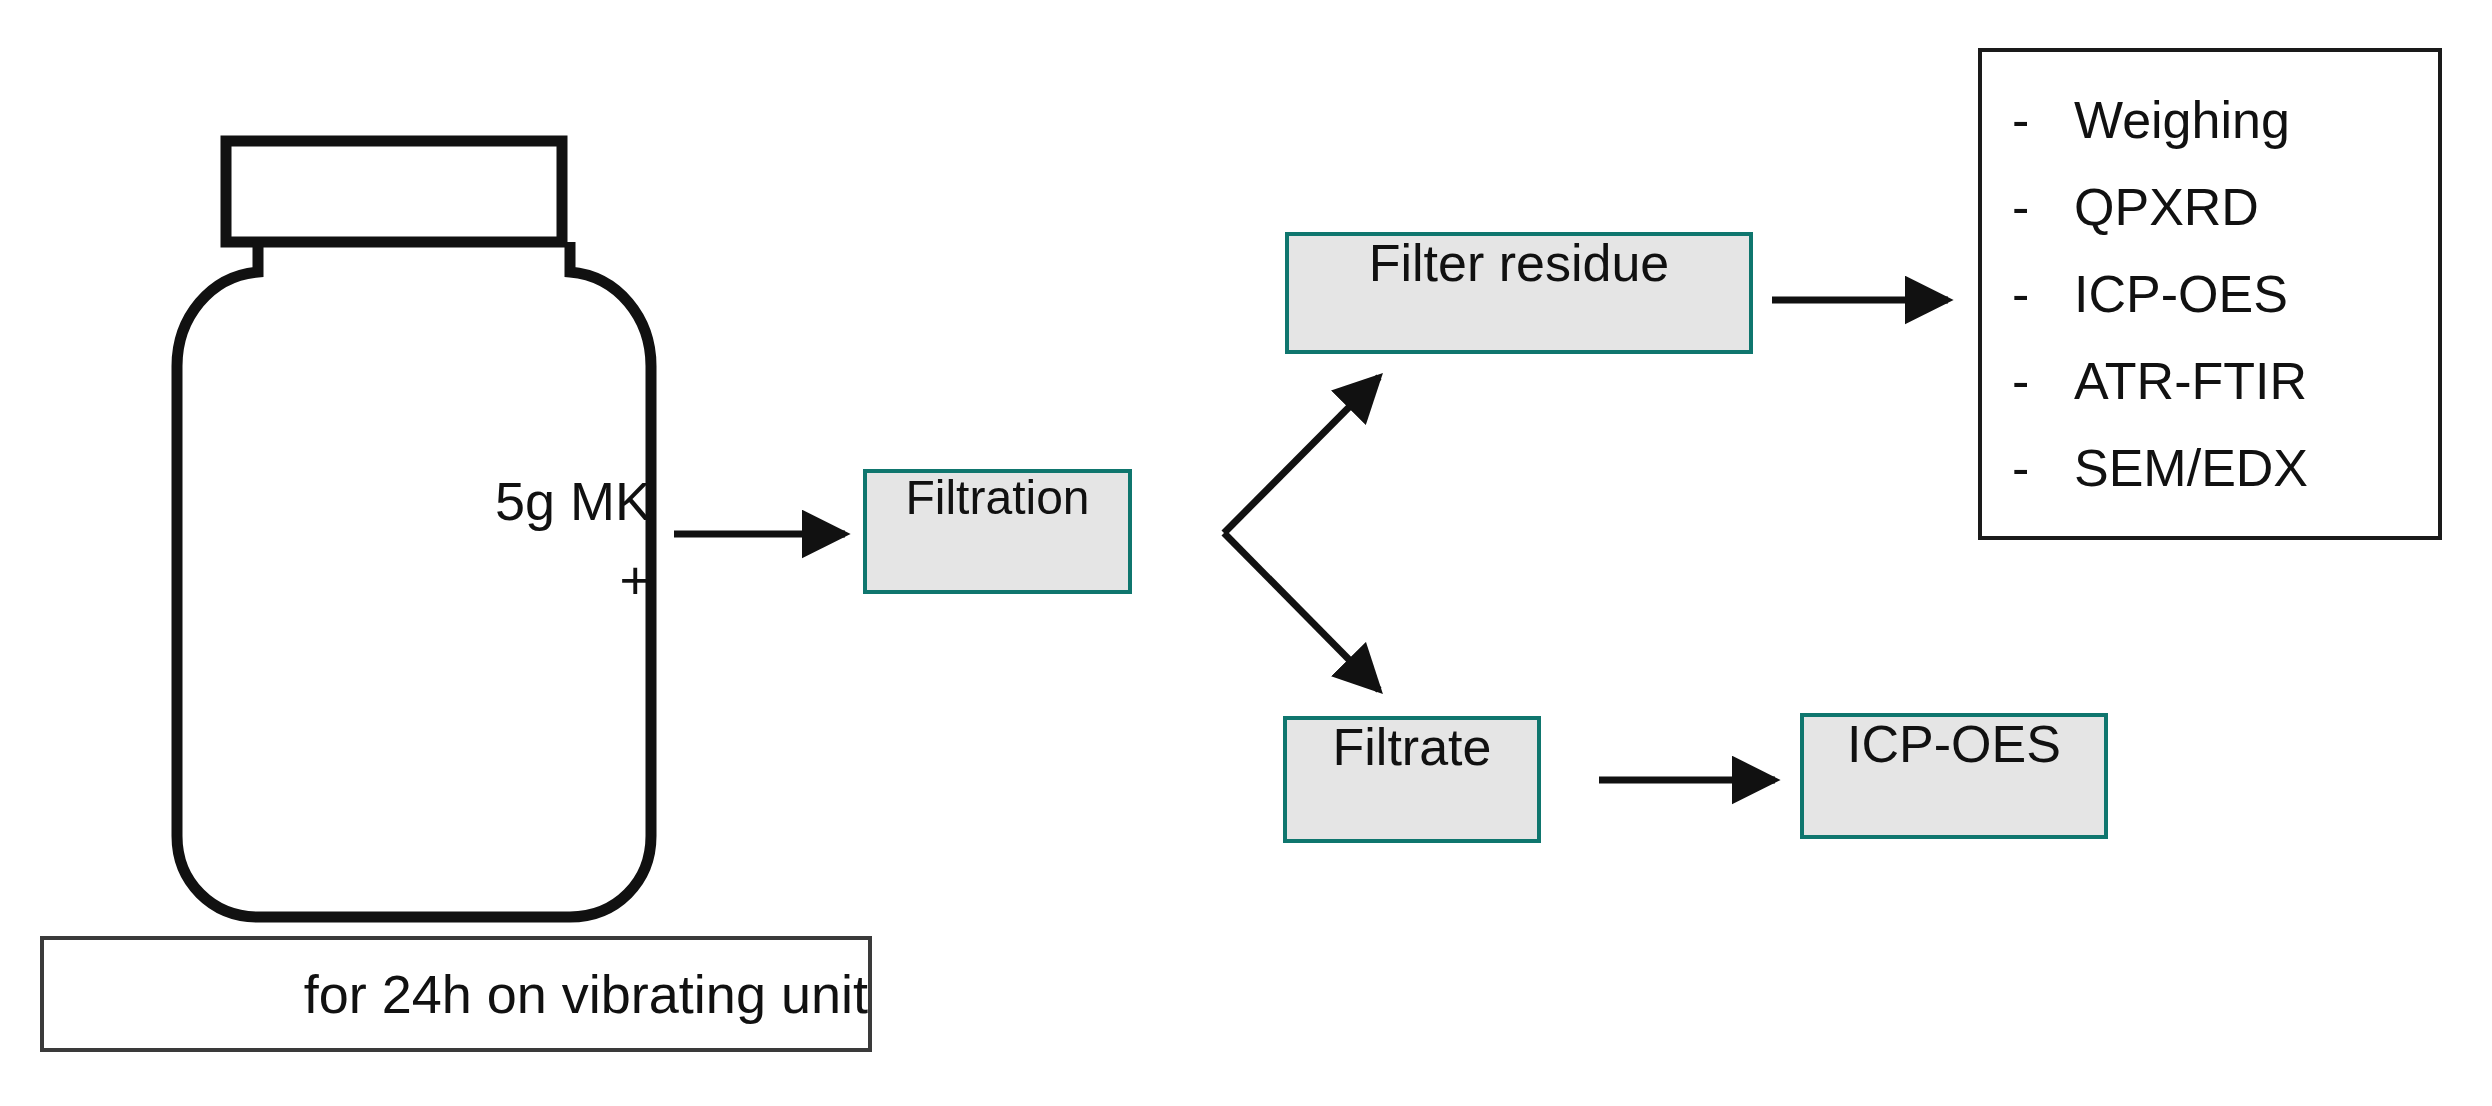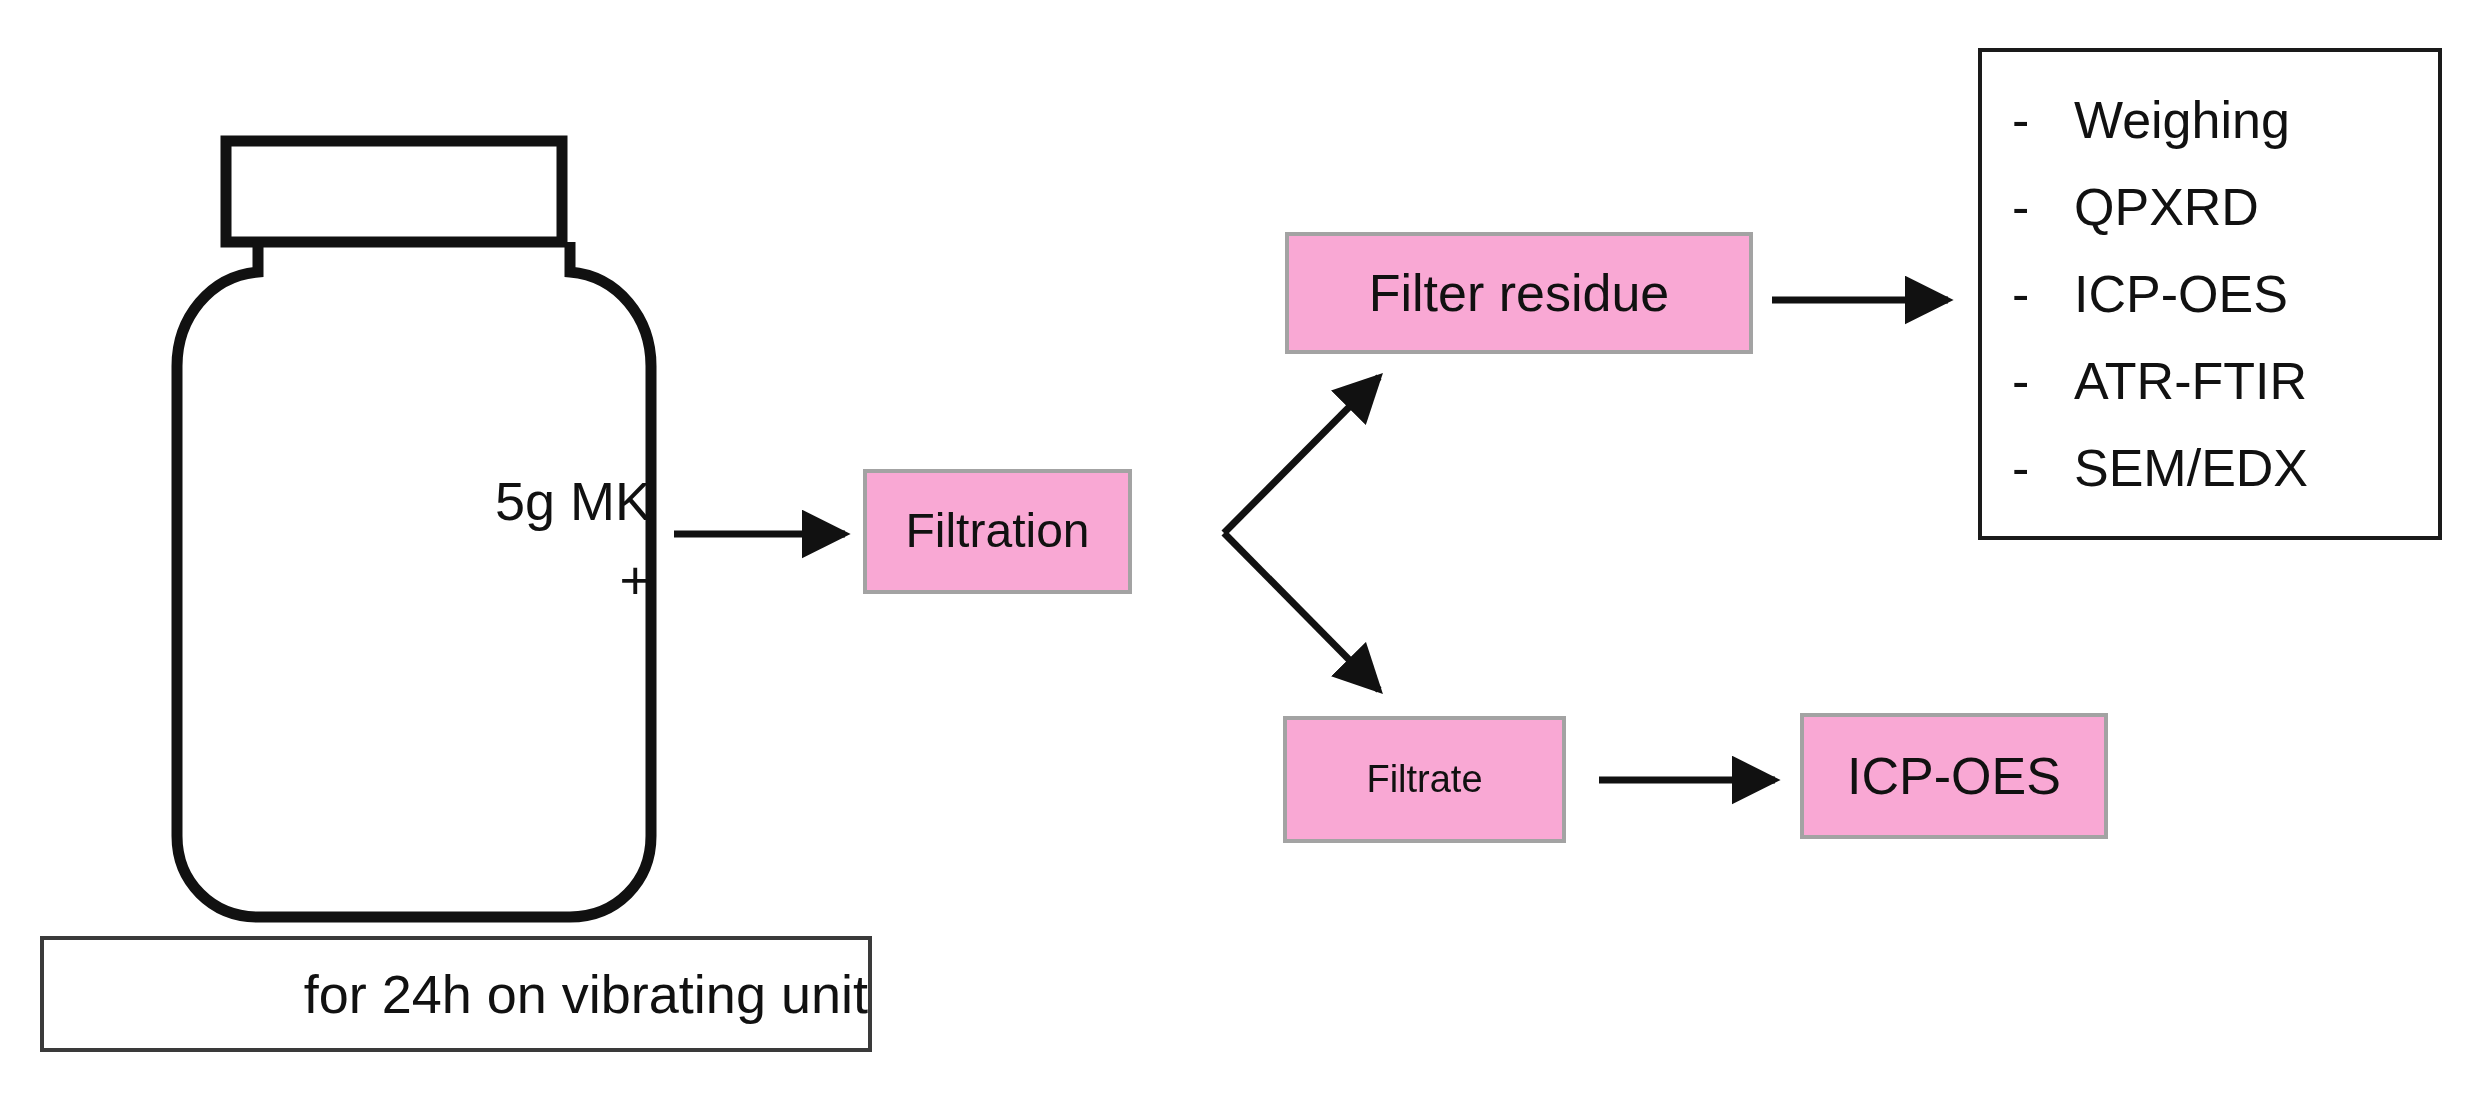--- a/index.html
+++ b/index.html
@@ -14,24 +14,24 @@
     background: #ffffff;
     font-family: "Liberation Sans", sans-serif;
     color: #000000;
     overflow: hidden;
   }
 
   
   .abs { position: absolute; box-sizing: border-box; }
 
   .flow-box {
-    border: 4px solid #a3a3a3;
-    background: #f9a8d4;
+    border: 4px solid #0f766e;
+    background: #e5e5e5;
     display: flex;
-    align-items: center;
+    align-items: flex-start;
     justify-content: center;
     color: #111111;
     line-height: 1.05;
     white-space: nowrap;
   }
 
   .caption-box {
     border: 4px solid #3a3a3a;
     background: #ffffff;
     display: flex;
@@ -131,21 +131,21 @@
   </div>
 
   <div class="flow-box abs" style="left:863px; top:469px; width:269px; height:125px; font-size:48px;">
     <span>Filtration</span>
   </div>
 
   <div class="flow-box abs" style="left:1285px; top:232px; width:468px; height:122px; font-size:52px;">
     <span>Filter residue</span>
   </div>
 
-  <div class="flow-box abs" style="left:1283px; top:716px; width:283px; height:127px; font-size:38px;">
+  <div class="flow-box abs" style="left:1283px; top:716px; width:258px; height:127px; font-size:52px;">
     <span>Filtrate</span>
   </div>
 
   <div class="flow-box abs" style="left:1800px; top:713px; width:308px; height:126px; font-size:52px;">
     <span>ICP-OES</span>
   </div>
 
   <div class="analysis-box abs" style="left:1978px; top:48px; width:464px; height:492px; font-size:52px;">
 
     <div class="analysis-row">

